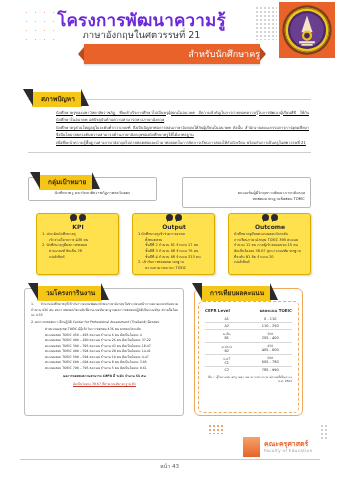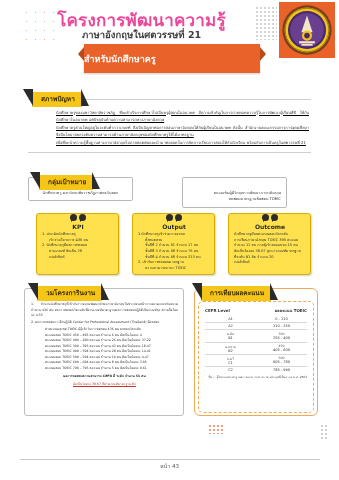--- a/index.html
+++ b/index.html
@@ -23,33 +23,33 @@
   .dots-mid {
     position: absolute; left: 255px; top: 6px;
     width: 22px; height: 34px;
     background-image: radial-gradient(#cfcfcf 0.8px, transparent 1px);
     background-size: 4px 4px;
     opacity: .9;
   }
   .title-main {
     position: absolute; left: 0; right: 56px; top: 6px;
     text-align: center;
-    font-size: 17px; font-weight: bold; color: #ec4899;
+    font-size: 17px; font-weight: bold; color: #6d28d9;
     letter-spacing: .2px;
   }
   .title-sub {
     position: absolute; left: 0; right: 56px; top: 27px;
     text-align: center;
-    font-size: 9.5px; color: #3d3d3d; font-weight: bold;
+    font-size: 9.5px; color: #3d3d3d;
   }
   .banner {
-    position: absolute; left: 84px; top: 44px; width: 176px; height: 29px;
+    position: absolute; left: 84px; top: 44px; width: 176px; height: 20px;
     background: #e8622a;
-    display: flex; align-items: center; justify-content: flex-start;
-    color: #fff; font-size: 9px; font-weight: bold;
+    display: flex; align-items: center; justify-content: flex-end;
+    color: #fff; font-size: 9px; font-weight: normal;
     box-shadow: 0 1px 2px rgba(0,0,0,.2);
   }
   .banner::before {
     content: ""; position: absolute; left: -6px; top: 3px;
     border-top: 7px solid transparent; border-bottom: 7px solid transparent;
     border-right: 6px solid #b94a1c;
   }
   .banner::after {
     content: ""; position: absolute; right: -6px; top: 3px;
     border-top: 7px solid transparent; border-bottom: 7px solid transparent;
@@ -87,21 +87,21 @@
     margin-top: -8px; padding: 9px 2px 4px 28px;
     border-top: 0.8px solid #cfcfcf;
     border-bottom: 0.8px solid #cfcfcf;
     font-size: 3.9px; line-height: 1.85; color: #333; text-align: justify;
   }
   .problem-body p { margin-bottom: 1px; }
 
   
   .mid-row { position: absolute; left: 28px; top: 168px; width: 283px; height: 36px; }
   .mid-card {
-    position: absolute; top: 9px; width: 105px; min-height: 24px;
+    position: absolute; top: 9px; width: 129px; min-height: 24px;
     background: #fff; border: 0.8px solid #b9b9b9; border-radius: 2px;
   }
   .mid-card.left { left: 0; }
   .mid-card.right { left: 154px; }
   .mid-card .tagwrap { position: absolute; left: 10px; top: -9px; }
   .mid-card .txt {
     padding: 12px 5px 4px 5px;
     font-size: 3.8px; line-height: 1.7; color: #333; text-align: center;
   }
   .mid-card.right .txt { text-align: right; }
@@ -153,21 +153,21 @@
   .results-body .note {
     margin-top: 3px; text-align: center; font-weight: bold; color: #222;
   }
   .results-body .ref {
     margin-top: 2px; text-align: center; color: #c0392b;
     text-decoration: underline; font-size: 3.1px;
   }
 
   
   .panel-compare {
-    left: 194px; top: 288px; width: 124px; height: 128px;
+    left: 194px; top: 288px; width: 109px; height: 128px;
     border: 1px solid #f0a85a; border-radius: 6px; background: #fff;
     padding: 3px;
   }
   .panel-compare .tagwrap { position: absolute; left: 6px; top: -9px; }
   .compare-inner {
     margin-top: 9px; height: 112px;
     border: 1px dashed #f0a85a; border-radius: 5px;
     padding: 4px 6px;
   }
   table.cefr { width: 100%; border-collapse: collapse; }
@@ -406,17 +406,24 @@
           </tr>
         </tbody>
       </table>
       <div class="cefr-src">ที่มา : ผู้ในกรอบมาตรฐานความสามารถทางภาษาอังกฤษที่เป็นสากล พ.ศ. 2562</div>
     </div>
   </div>
 
   <div class="dots-fl"></div>
   <div class="dots-fr"></div>
 
+  <div class="footer-logo">
+    <div class="mark"></div>
+    <div>
+      <div class="ft1">คณะครุศาสตร์</div>
+      <div class="ft2">Faculty of Education</div>
+    </div>
+  </div>
 
   <div class="footer-rule"></div>
   <div class="page-num">หน้า 43</div>
 
 </div>
 
 </body></html>

